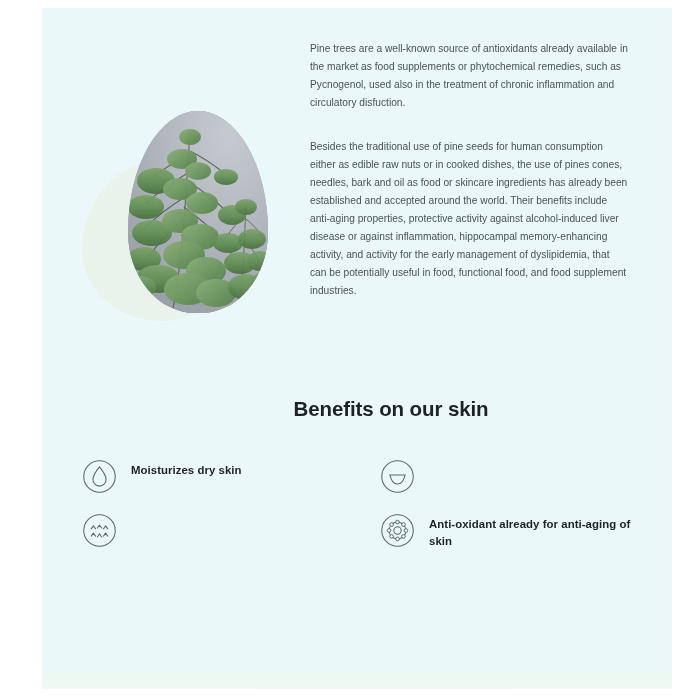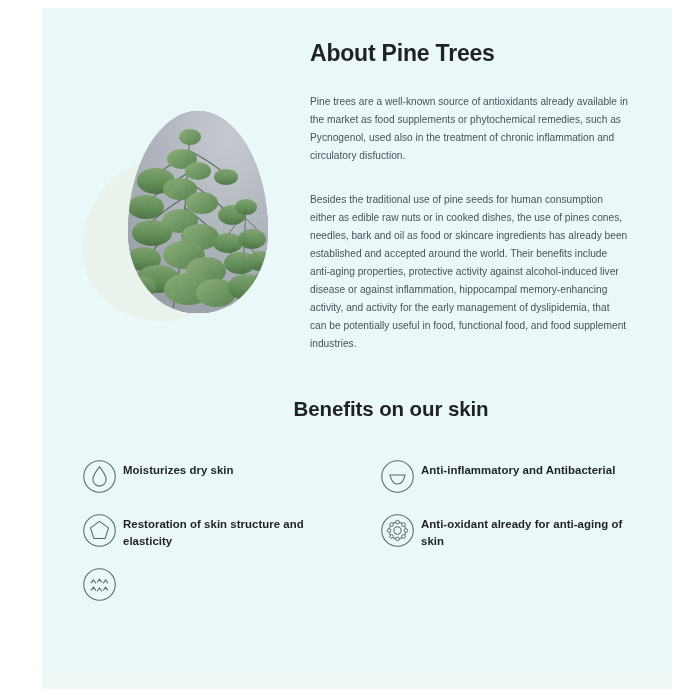--- a/index.html
+++ b/index.html
@@ -129,21 +129,21 @@
     width: 556px;
     display: grid;
     grid-template-columns: 258px 258px;
     column-gap: 40px;
     row-gap: 0px;
   }
   .benefit-col { display: flex; flex-direction: column; }
   .benefit-item {
     display: flex;
     align-items: flex-start;
-    gap: 6px;
+    gap: 14px;
     height: 54px;
   }
   .benefit-icon {
     flex: 0 0 auto;
     width: 35px;
     height: 35px;
     margin-top: 1px;
   }
   .benefit-icon svg { display: block; width: 35px; height: 35px; }
   .benefit-label {
@@ -248,21 +248,20 @@
                      M48 106 l5 6 M76 122 l5 6 M52 140 l5 6 M82 156 l5 6
                      M58 174 l5 6 M90 178 l5 6"></path>
             <path d="M96 62 l5 6 M102 100 l5 6 M116 92 l5 6 M98 128 l5 6
                      M122 124 l5 6 M110 148 l5 6 M130 146 l5 6 M116 172 l5 6"></path>
           </g>
         </svg>
       </div>
     </div>
 
     <div class="article">
-      <h1>About Pine Trees</h1>
       <p>Pine trees are a well-known source of antioxidants already available in the market as food supplements or phytochemical remedies, such as Pycnogenol, used also in the treatment of chronic inflammation and circulatory disfuction.</p>
       <p>Besides the traditional use of pine seeds for human consumption either as edible raw nuts or in cooked dishes, the use of pines cones, needles, bark and oil as food or skincare ingredients has already been established and accepted around the world. Their benefits include anti-aging properties, protective activity against alcohol-induced liver disease or against inflammation, hippocampal memory-enhancing activity, and activity for the early management of dyslipidemia, that can be potentially useful in food, functional food, and food supplement industries.</p>
     </div>
   </div>
 
   <div class="benefits">
     <h2>Benefits on our skin</h2>
 
     <div class="benefit-grid">
 
@@ -272,29 +271,20 @@
           <span class="benefit-icon">
             <svg viewBox="0 0 40 40">
               <circle cx="20" cy="20" r="18" fill="none" stroke="#5c666b" stroke-width="1.2"></circle>
               <path d="M20 9 C20 9 12.5 18.2 12.5 23.3 C12.5 27.6 15.9 31 20 31
                        C24.1 31 27.5 27.6 27.5 23.3 C27.5 18.2 20 9 20 9 Z" fill="none" stroke="#5c666b" stroke-width="1.2"></path>
             </svg>
           </span>
           <span class="benefit-label">Moisturizes dry skin</span>
         </div>
 
-        <div class="benefit-item">
-          <span class="benefit-icon">
-            <svg viewBox="0 0 40 40">
-              <circle cx="20" cy="20" r="18" fill="none" stroke="#5c666b" stroke-width="1.2"></circle>
-              <path d="M20 9.5 L30.3 17 L26.4 29.2 L13.6 29.2 L9.7 17 Z" fill="none" stroke="#5c666b" stroke-width="1.2"></path>
-            </svg>
-          </span>
-          <span class="benefit-label">Restoration of skin structure and elasticity</span>
-        </div>
 
         <div class="benefit-item">
           <span class="benefit-icon">
             <svg viewBox="0 0 40 40">
               <circle cx="20" cy="20" r="18" fill="none" stroke="#5c666b" stroke-width="1.2"></circle>
               <g fill="none" stroke="#5c666b" stroke-width="1.2" stroke-linecap="round">
                 <path d="M10.5 18.2 L13 14.8 L15.5 18.2"></path>
                 <path d="M17.5 17.2 L20 13.8 L22.5 17.2"></path>
                 <path d="M24.5 18.2 L27 14.8 L29.5 18.2"></path>
                 <path d="M10.5 26.4 L13 23 L15.5 26.4"></path>
@@ -309,21 +299,20 @@
       <div class="benefit-col">
 
         <div class="benefit-item">
           <span class="benefit-icon">
             <svg viewBox="0 0 40 40">
               <circle cx="20" cy="20" r="18" fill="none" stroke="#5c666b" stroke-width="1.2"></circle>
               <path d="M11 18.3 L29 18.3" stroke="#5c666b" stroke-width="1.2" fill="none" stroke-linecap="round"></path>
               <path d="M11.6 18.8 C12.8 25.3 16 28.6 20 28.6 C24 28.6 27.2 25.3 28.4 18.8" fill="none" stroke="#5c666b" stroke-width="1.2" stroke-linecap="round"></path>
             </svg>
           </span>
-          <span class="benefit-label">Anti-inflammatory and Antibacterial</span>
         </div>
 
         <div class="benefit-item">
           <span class="benefit-icon">
             <svg viewBox="0 0 40 40">
               <circle cx="20" cy="20" r="18" fill="none" stroke="#5c666b" stroke-width="1.2"></circle>
               <circle cx="20" cy="20" r="9.6" fill="none" stroke="#5c666b" stroke-width="1.2"></circle>
               <circle cx="20" cy="20" r="4.2" fill="none" stroke="#5c666b" stroke-width="1.2"></circle>
               <g fill="#eaf8fa" stroke="#5c666b" stroke-width="1.1">
                 <circle cx="20" cy="10.4" r="2.1"></circle>

